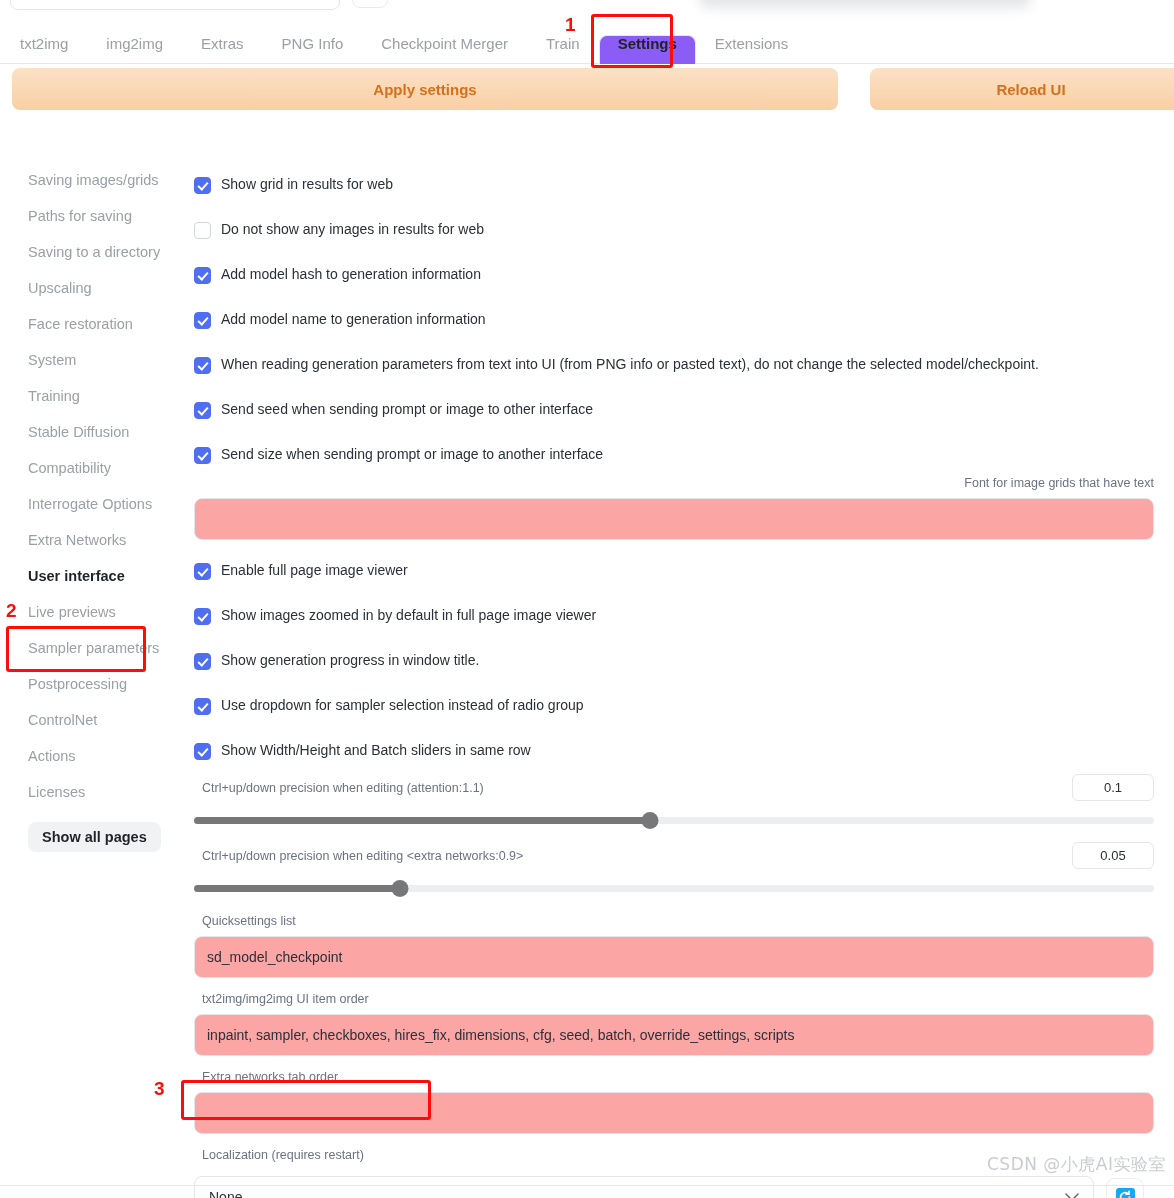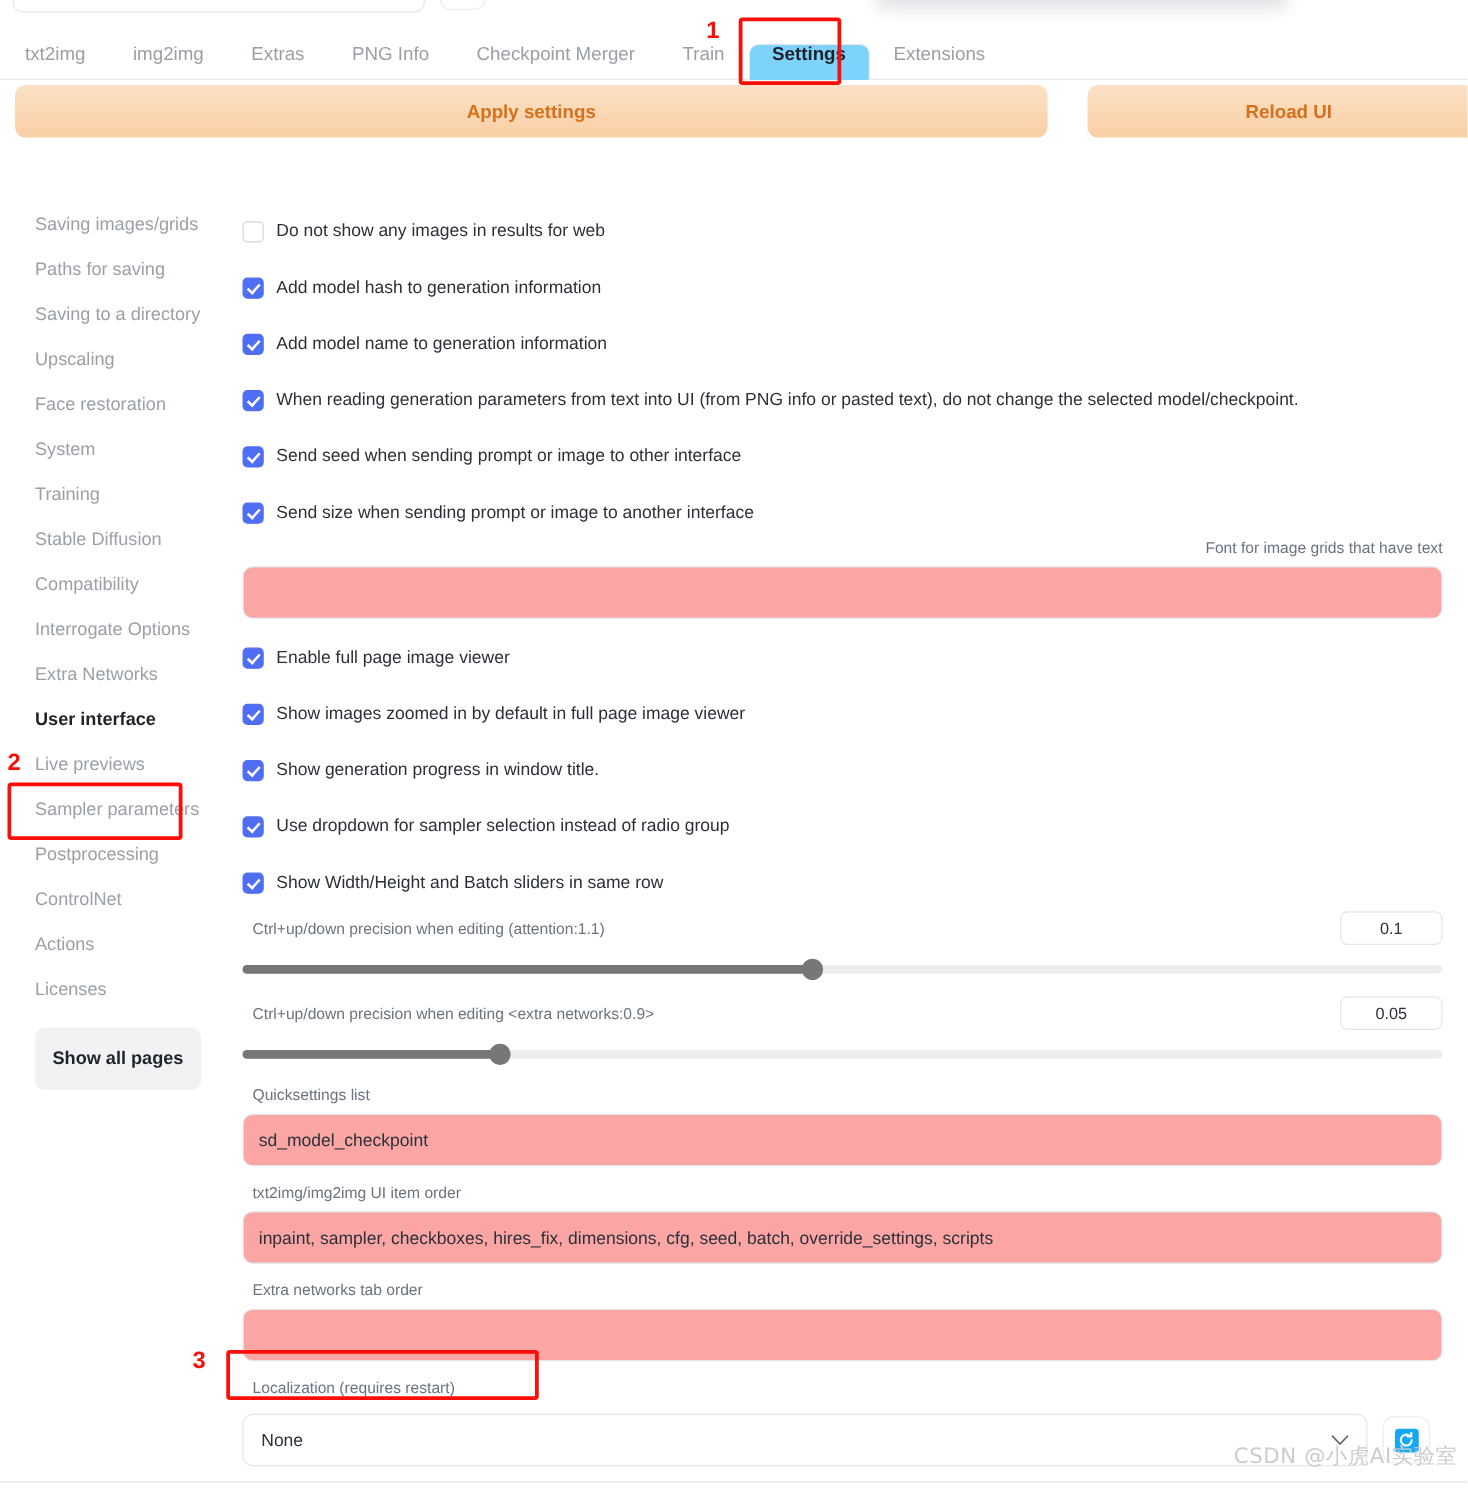--- a/index.html
+++ b/index.html
@@ -32,21 +32,21 @@
     position: absolute; left: 0; top: 18px; width: 1174px; height: 46px;
     border-bottom: 1px solid #e6e8eb;
     display: flex; align-items: flex-end; padding-left: 1px;
   }
   .tab {
     font-size: 15px; color: #9aa0a6; padding: 0 18px 12px 18px;
     white-space: nowrap; line-height: 1;
     border: 1px solid transparent; border-bottom: none;
   }
   .tab.active {
-    color: #1f2329; font-weight: 600; background: #7dd3fc;
+    color: #1f2329; font-weight: 600; background: #8b5cf6;
     border-color: #e6e8eb; border-top-left-radius: 8px; border-top-right-radius: 8px;
     padding-bottom: 13px; margin-bottom: -1px;
   }
 
   
   .actionrow { position: absolute; left: 12px; top: 68px; width: 1150px; height: 42px; display: flex; gap: 32px; }
   .btn-orange {
     flex: 1; height: 42px; border-radius: 8px;
     background: linear-gradient(180deg, #fbe1c6 0%, #f9cfa4 100%);
     color: #d6701b; font-size: 15px; font-weight: 600;
@@ -59,21 +59,21 @@
   
   .content { position: absolute; left: 0; top: 128px; width: 1174px; height: 1040px; display: flex; gap: 32px; }
   .sidebar { width: 190px; padding-left: 28px; padding-top: 42px; position: relative; }
   .nav-item {
     font-size: 14.5px; color: #9aa0a6; line-height: 20px;
     margin-bottom: 16px; cursor: pointer; max-width: 140px;
   }
   .nav-item.current { color: #1f2329; font-weight: 600; }
   .nav-item.pill {
     display: inline-block; background: #f1f2f4; color: #1f2329; font-weight: 700;
-    padding: 15px 14px; border-radius: 8px; margin-top: 4px;
+    padding: 5px 14px; border-radius: 8px; margin-top: 4px;
   }
 
   .panel { flex: 1; padding-top: 48px; padding-right: 20px; position: relative; }
 
   
   .chk-row { display: flex; align-items: flex-start; gap: 10px; margin-bottom: 27px; }
   .chk {
     width: 17px; height: 17px; border-radius: 4px; flex: 0 0 17px;
     border: 1.5px solid #d3d6db; background: #fff; margin-top: 1px;
     position: relative; cursor: pointer;
@@ -190,20 +190,24 @@
       <div class="nav-item">Postprocessing</div>
       <div class="nav-item">ControlNet</div>
       <div class="nav-item">Actions</div>
       <div class="nav-item">Licenses</div>
       <div class="nav-item pill">Show all pages</div>
     </div>
 
     <div class="panel">
 
       <div class="chk-row">
+        <div class="chk on"></div>
+        <div class="chk-label">Show grid in results for web</div>
+      </div>
+      <div class="chk-row">
         <div class="chk"></div>
         <div class="chk-label">Do not show any images in results for web</div>
       </div>
       <div class="chk-row">
         <div class="chk on"></div>
         <div class="chk-label">Add model hash to generation information</div>
       </div>
       <div class="chk-row">
         <div class="chk on"></div>
         <div class="chk-label">Add model name to generation information</div>

